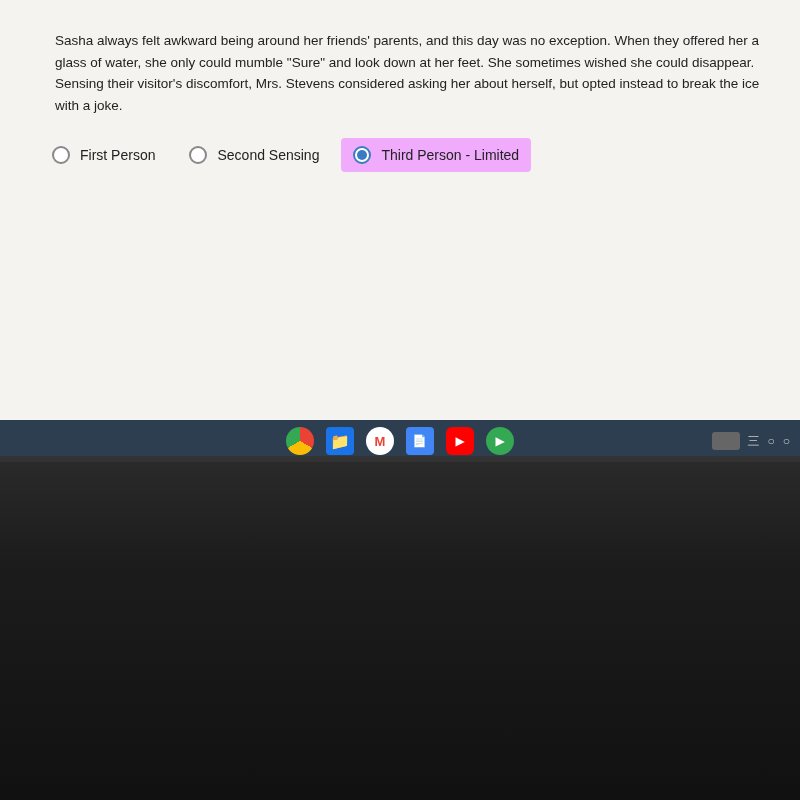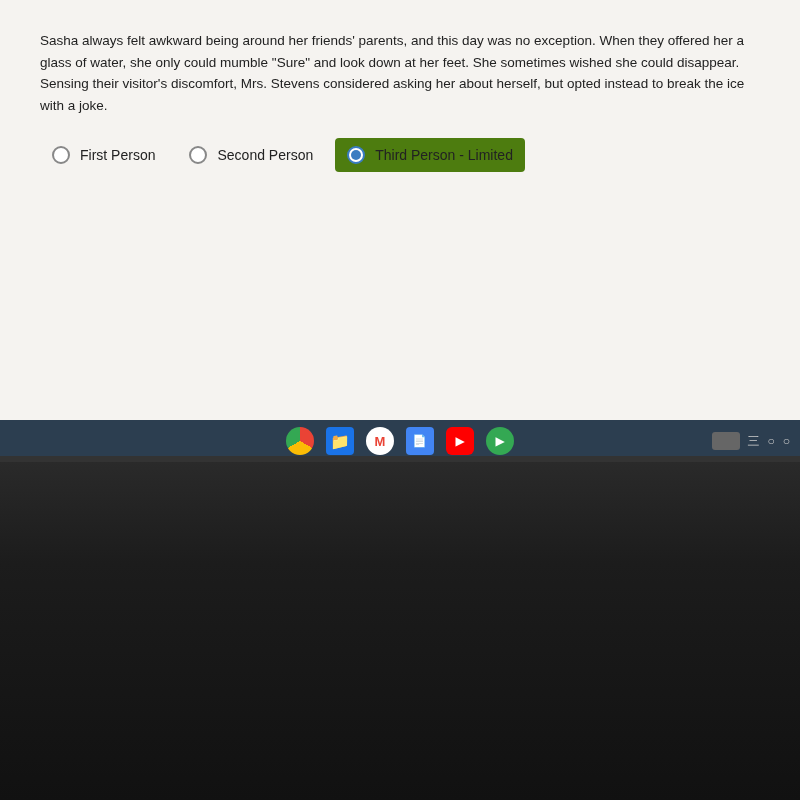--- a/index.html
+++ b/index.html
@@ -27,37 +27,38 @@
       flex: 1;
       padding: 30px 40px 20px 40px;
       background: #f5f3f0;
     }
 
     .passage-text {
       font-size: 13.5px;
       line-height: 1.6;
       color: #222;
       margin-bottom: 22px;
+      margin-left: 15px;
     }
 
     .options-list {
       display: flex;
       gap: 10px;
     }
 
     .option-item {
       display: flex;
       align-items: center;
       padding: 8px 12px;
       border-radius: 4px;
       cursor: pointer;
     }
 
     .option-item.selected {
-      background: #4d7c0f;
+      background: #f0abfc;
     }
 
     .radio-outer {
       width: 18px;
       height: 18px;
       border-radius: 50%;
       border: 2px solid #888;
       margin-right: 10px;
       flex-shrink: 0;
       display: flex;
@@ -166,21 +167,21 @@
 
       <div class="option-item">
         <div class="radio-outer">
         </div>
         <span class="option-label">First Person</span>
       </div>
 
       <div class="option-item">
         <div class="radio-outer">
         </div>
-        <span class="option-label">Second Person</span>
+        <span class="option-label">Second Sensing</span>
       </div>
 
       <div class="option-item selected">
         <div class="radio-outer checked">
           <div class="radio-inner"></div>
         </div>
         <span class="option-label">Third Person - Limited</span>
       </div>
 
 

